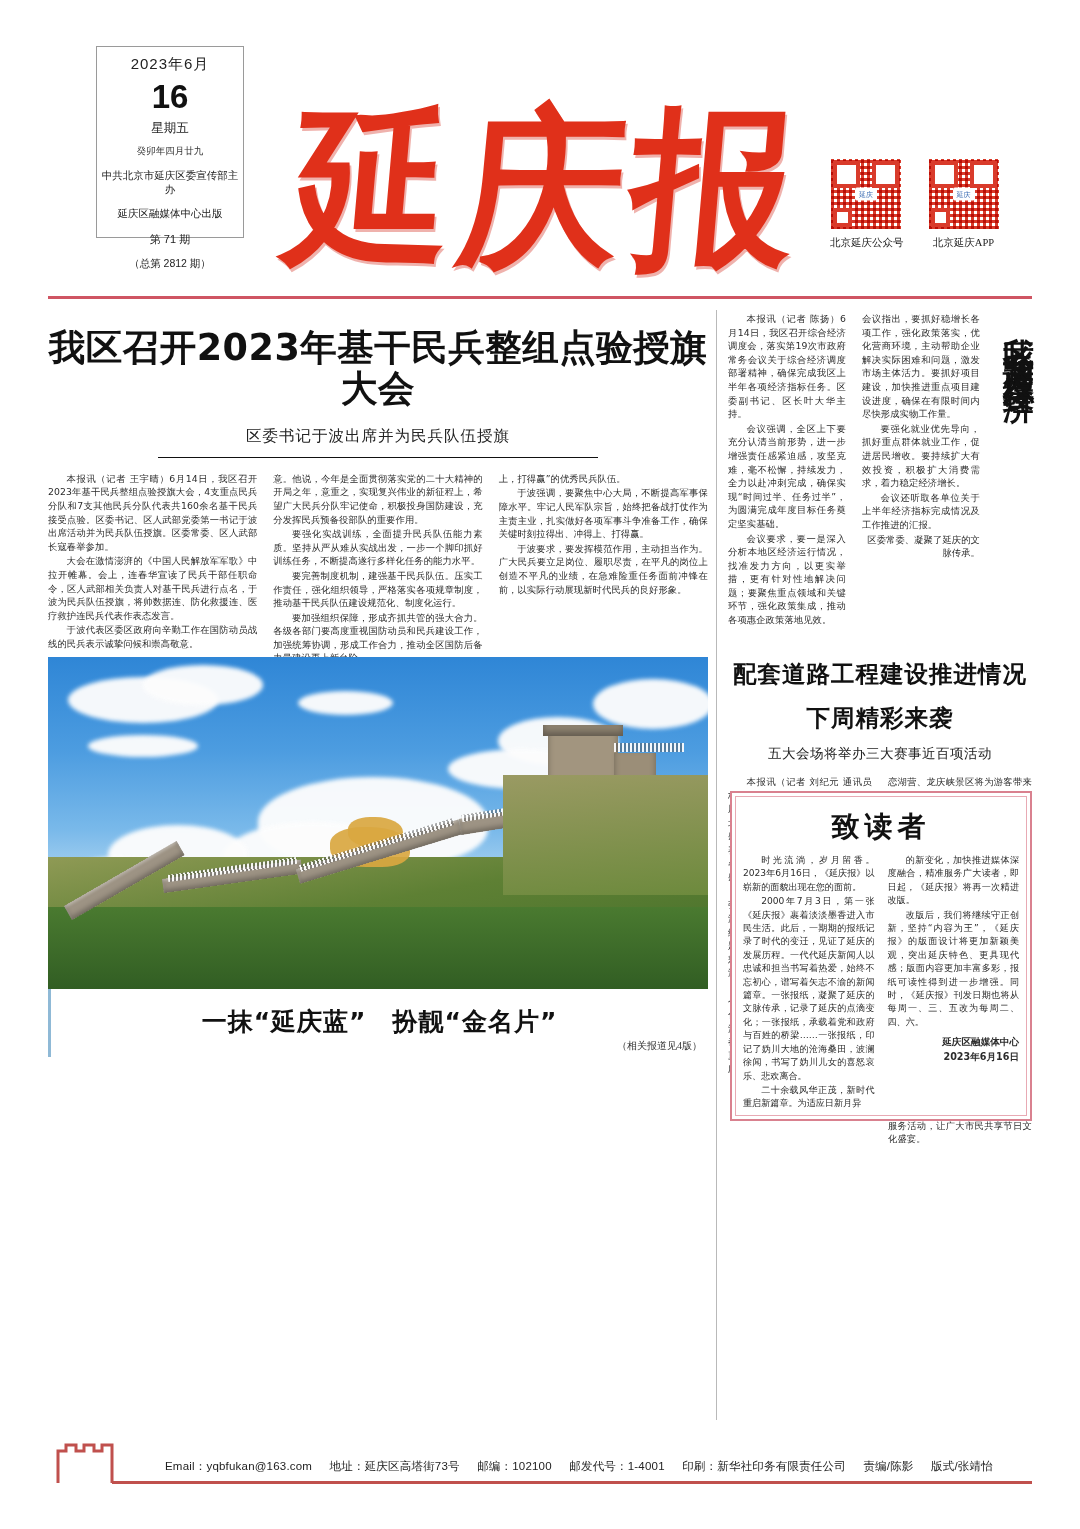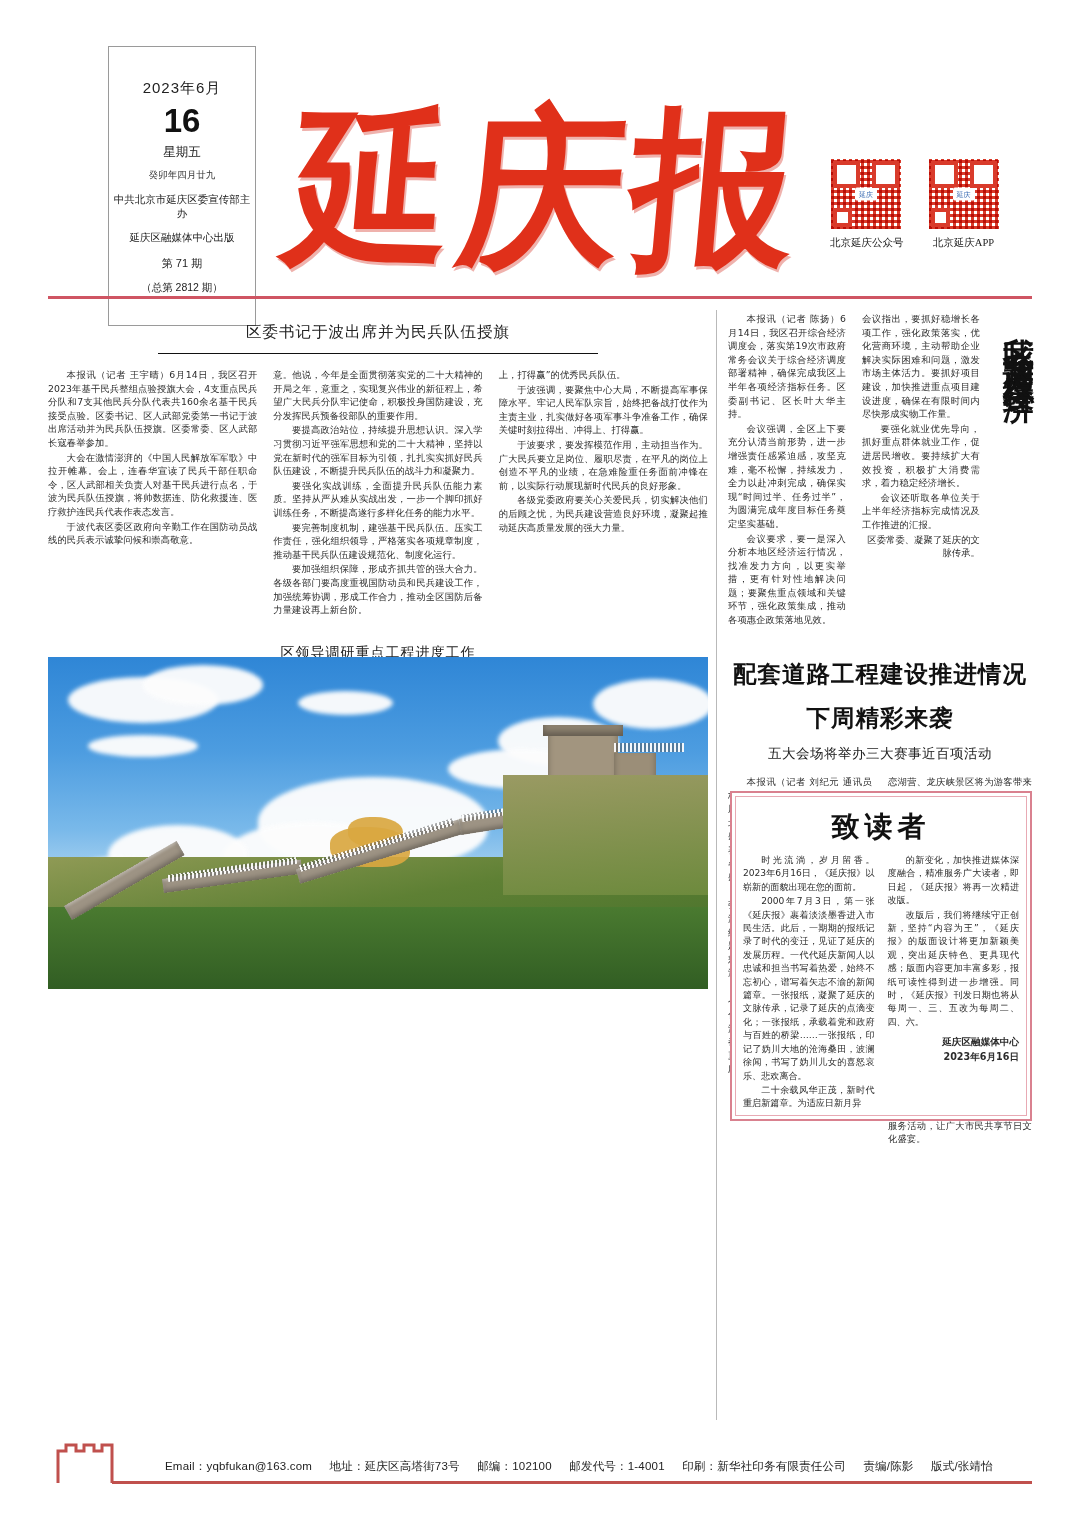--- a/index.html
+++ b/index.html
@@ -12,25 +12,24 @@
     color:#1a1a1a;
     overflow:hidden;
     position:relative;
   }
 
   
   .masthead {
     position:absolute; left:0; top:0; width:1080px; height:290px;
   }
   .date-box {
-    position:absolute; left:96px; top:46px; width:148px; height:280px;
+    position:absolute; left:96px; top:46px; width:148px; height:192px;
     border:1.5px solid #9a9a9a;
     text-align:center;
-    padding-top:32px;
-    margin-left:12px;
+    padding-top:8px;
   }
   .date-box .d-ym { font-size:15px; letter-spacing:1px; color:#222; font-family:"Liberation Sans",sans-serif; }
   .date-box .d-day { font-size:33px; font-weight:bold; line-height:1.1; margin-top:5px; color:#111; font-family:"Liberation Sans",sans-serif;}
   .date-box .d-week { font-size:12.5px; margin-top:5px; color:#222; font-family:"Liberation Sans",sans-serif;}
   .date-box .d-lunar { font-size:9.5px; margin-top:8px; color:#333; }
   .date-box .d-org { font-size:10.5px; margin-top:11px; color:#222; font-family:"Liberation Sans",sans-serif;}
   .date-box .d-org2 { font-size:10.5px; margin-top:10px; color:#222; font-family:"Liberation Sans",sans-serif;}
   .date-box .d-issue { font-size:11px; margin-top:11px; color:#222; font-family:"Liberation Sans",sans-serif;text-align:center;}
   .date-box .d-total { font-size:10.5px; margin-top:10px; color:#222; font-family:"Liberation Sans",sans-serif;}
 
@@ -245,41 +244,40 @@
 
   <div class="red-rule"></div>
 </div>
 
 <div class="content">
 
   <div class="vrule"></div>
 
   <div class="left-zone">
 
+    <div class="hl-main">我区召开2023年基干民兵整组点验授旗大会</div>
     <div class="hl-sub">区委书记于波出席并为民兵队伍授旗</div>
     <div class="hl-rule"></div>
 
     <div class="cols3">
       <div class="col">
         <p class="body-txt">本报讯（记者 王宇晴）6月14日，我区召开2023年基干民兵整组点验授旗大会，4支重点民兵分队和7支其他民兵分队代表共160余名基干民兵接受点验。区委书记、区人武部党委第一书记于波出席活动并为民兵队伍授旗。区委常委、区人武部长寇春举参加。</p>
         <p class="body-txt">大会在激情澎湃的《中国人民解放军军歌》中拉开帷幕。会上，连春华宣读了民兵干部任职命令，区人武部相关负责人对基干民兵进行点名，于波为民兵队伍授旗，将帅数据连、防化救援连、医疗救护连民兵代表作表态发言。</p>
         <p class="body-txt">于波代表区委区政府向辛勤工作在国防动员战线的民兵表示诚挚问候和崇高敬意。</p>
       </div>
       <div class="col">
         <p class="body-txt noind">意。他说，今年是全面贯彻落实党的二十大精神的开局之年，意重之，实现复兴伟业的新征程上，希望广大民兵分队牢记使命，积极投身国防建设，充分发挥民兵预备役部队的重要作用。</p>
-        <p class="body-txt">要提高政治站位，持续提升思想认识。深入学习贯彻习近平强军思想和党的二十大精神，坚持以党在新时代的强军目标为引领，扎扎实实抓好民兵队伍建设，不断提升民兵队伍的战斗力和凝聚力。</p>
         <p class="body-txt">要强化实战训练，全面提升民兵队伍能力素质。坚持从严从难从实战出发，一步一个脚印抓好训练任务，不断提高遂行多样化任务的能力水平。</p>
         <p class="body-txt">要完善制度机制，建强基干民兵队伍。压实工作责任，强化组织领导，严格落实各项规章制度，推动基干民兵队伍建设规范化、制度化运行。</p>
         <p class="body-txt">要加强组织保障，形成齐抓共管的强大合力。各级各部门要高度重视国防动员和民兵建设工作，加强统筹协调，形成工作合力，推动全区国防后备力量建设再上新台阶。</p>
       </div>
       <div class="col">
         <p class="body-txt noind">上，打得赢”的优秀民兵队伍。</p>
         <p class="body-txt">于波强调，要聚焦中心大局，不断提高军事保障水平。牢记人民军队宗旨，始终把备战打仗作为主责主业，扎实做好各项军事斗争准备工作，确保关键时刻拉得出、冲得上、打得赢。</p>
         <p class="body-txt">于波要求，要发挥模范作用，主动担当作为。广大民兵要立足岗位、履职尽责，在平凡的岗位上创造不平凡的业绩，在急难险重任务面前冲锋在前，以实际行动展现新时代民兵的良好形象。</p>
-        <p class="body-txt">各级党委政府要关心关爱民兵，切实解决他们的后顾之忧，为民兵建设营造良好环境，凝聚起推动延庆高质量发展的强大力量。</p>
       </div>
     </div>
 
     <div class="hl2-kicker">区领导调研重点工程进度工作</div>
     <div class="hl2-l1">靶向施策　压茬推进</div>
     <div class="hl2-l2">确保重点项目建设顺利开展</div>
 
     <div class="cols3">
       <div class="col">
         <p class="body-txt">本报讯（记者 唐佩潆）昨天，区委书记、区扒大华带队调研重点工程建设情况。他强调，要坚持项目为王，抢抓施工黄金期，靶向施策、压茬推进，确保重点项目建设顺利开展。</p>
@@ -373,20 +371,24 @@
     <div class="crowd" style="left:252px; top:208px; width:160px; height:7px; transform:rotate(-17deg); transform-origin:left center;"></div>
     <div class="crowd" style="left:414px; top:158px; width:170px; height:7px; transform:rotate(-9deg); transform-origin:left center;"></div>
 
     <div class="tower" style="left:500px; top:76px; width:70px; height:54px;"></div>
     <div class="tower" style="left:495px; top:68px; width:80px; height:11px; background:#8e8371;"></div>
     <div class="tower" style="left:566px; top:96px; width:42px; height:34px; background:#9b8e78;"></div>
     <div class="crowd" style="left:566px; top:86px; width:70px; height:9px;"></div>
     <div class="hill" style="left:455px; top:118px; width:205px; height:120px; background:linear-gradient(175deg,#9a9a63,#6d8a3d);"></div>
   </div>
 
+  <div class="cap-band">
+    <div class="cap-title">一抹“延庆蓝”　扮靓“金名片”</div>
+    <div class="cap-note">（相关报道见4版）</div>
+  </div>
 </div>
 
 <div class="reader-box">
   <span class="corner c-tl"></span>
   <span class="corner c-tr"></span>
   <span class="corner c-bl"></span>
   <span class="corner c-br"></span>
 
   <div class="reader-title">致读者</div>
   <div class="reader-cols">

